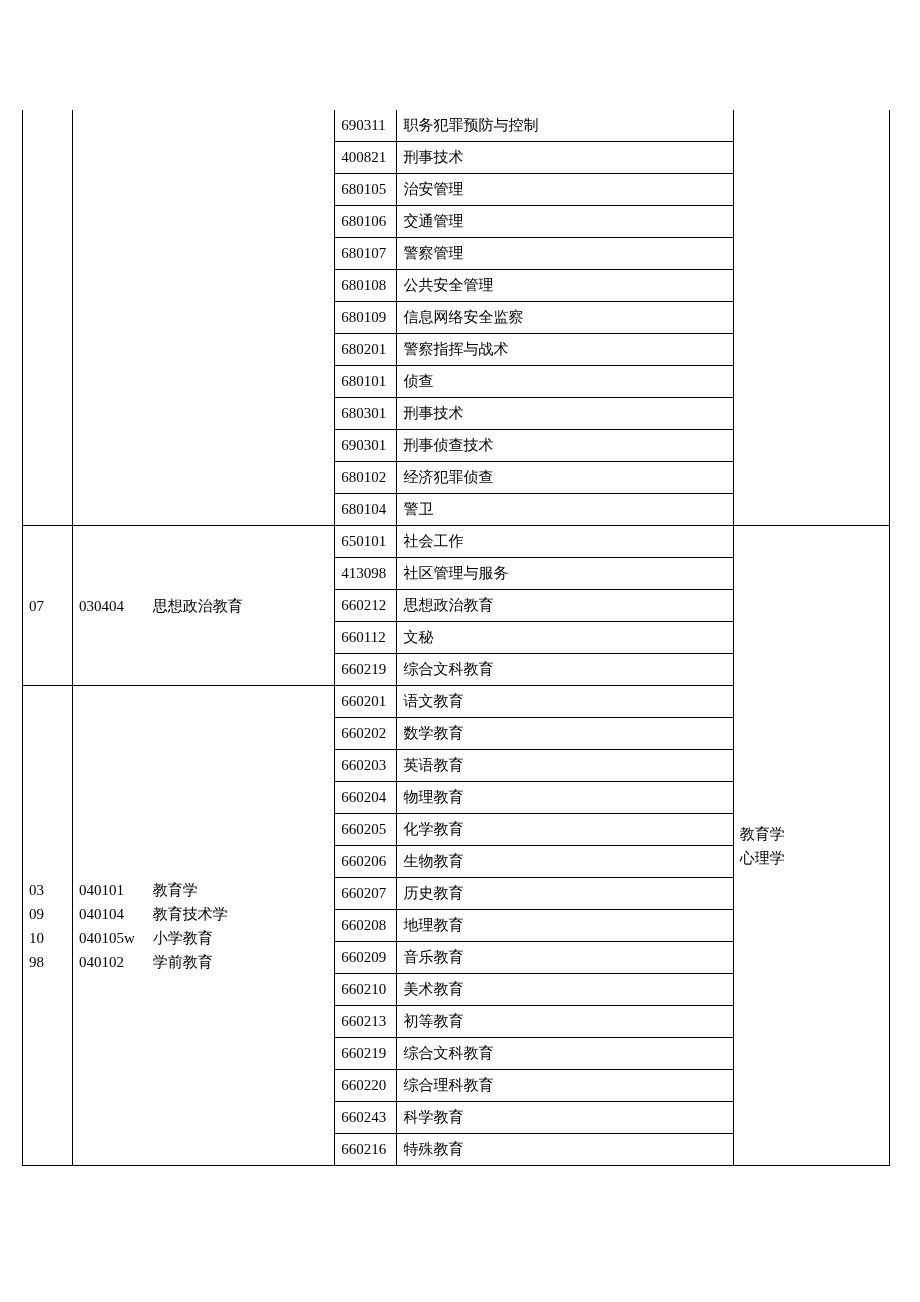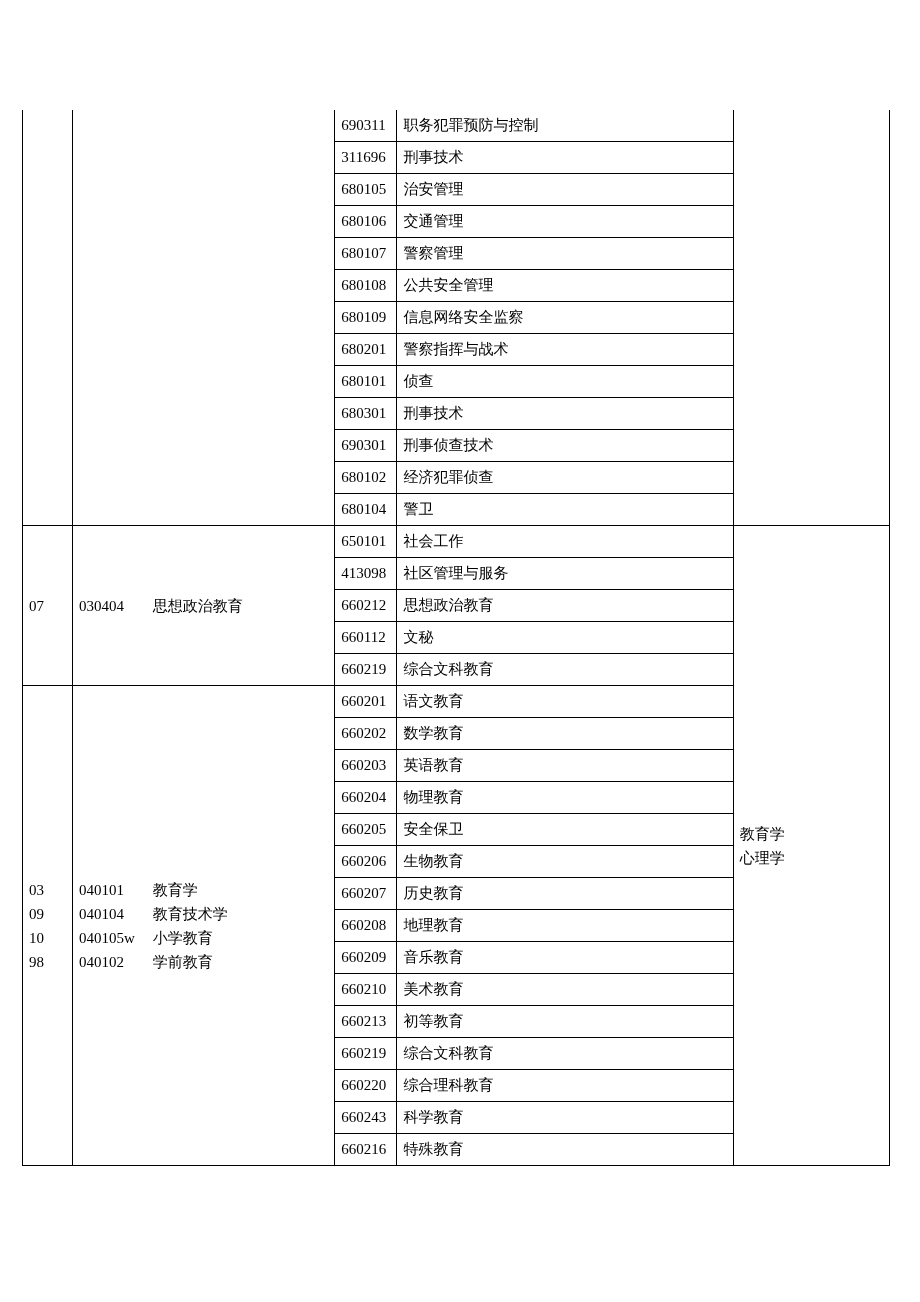--- a/index.html
+++ b/index.html
@@ -50,21 +50,21 @@
     </colgroup>
     <tbody id="tbody">
         <tr>
           <td rowspan="13" class="multi" style="border-top: none;"></td>
           <td rowspan="13" class="multi" style="border-top: none;"></td>
           <td class="code-cell" style="border-top: none;">690311</td>
           <td style="border-top: none;">职务犯罪预防与控制</td>
           <td rowspan="13" class="multi" style="border-top: none;"></td>
         </tr>
         <tr>
-          <td class="code-cell">311696</td>
+          <td class="code-cell">400821</td>
           <td>刑事技术</td>
         </tr>
         <tr>
           <td class="code-cell">680105</td>
           <td>治安管理</td>
         </tr>
         <tr>
           <td class="code-cell">680106</td>
           <td>交通管理</td>
         </tr>
@@ -140,21 +140,21 @@
         <tr>
           <td class="code-cell">660203</td>
           <td>英语教育</td>
         </tr>
         <tr>
           <td class="code-cell">660204</td>
           <td>物理教育</td>
         </tr>
         <tr>
           <td class="code-cell">660205</td>
-          <td>安全保卫</td>
+          <td>化学教育</td>
         </tr>
         <tr>
           <td class="code-cell">660206</td>
           <td>生物教育</td>
         </tr>
         <tr>
           <td class="code-cell">660207</td>
           <td>历史教育</td>
         </tr>
         <tr>

